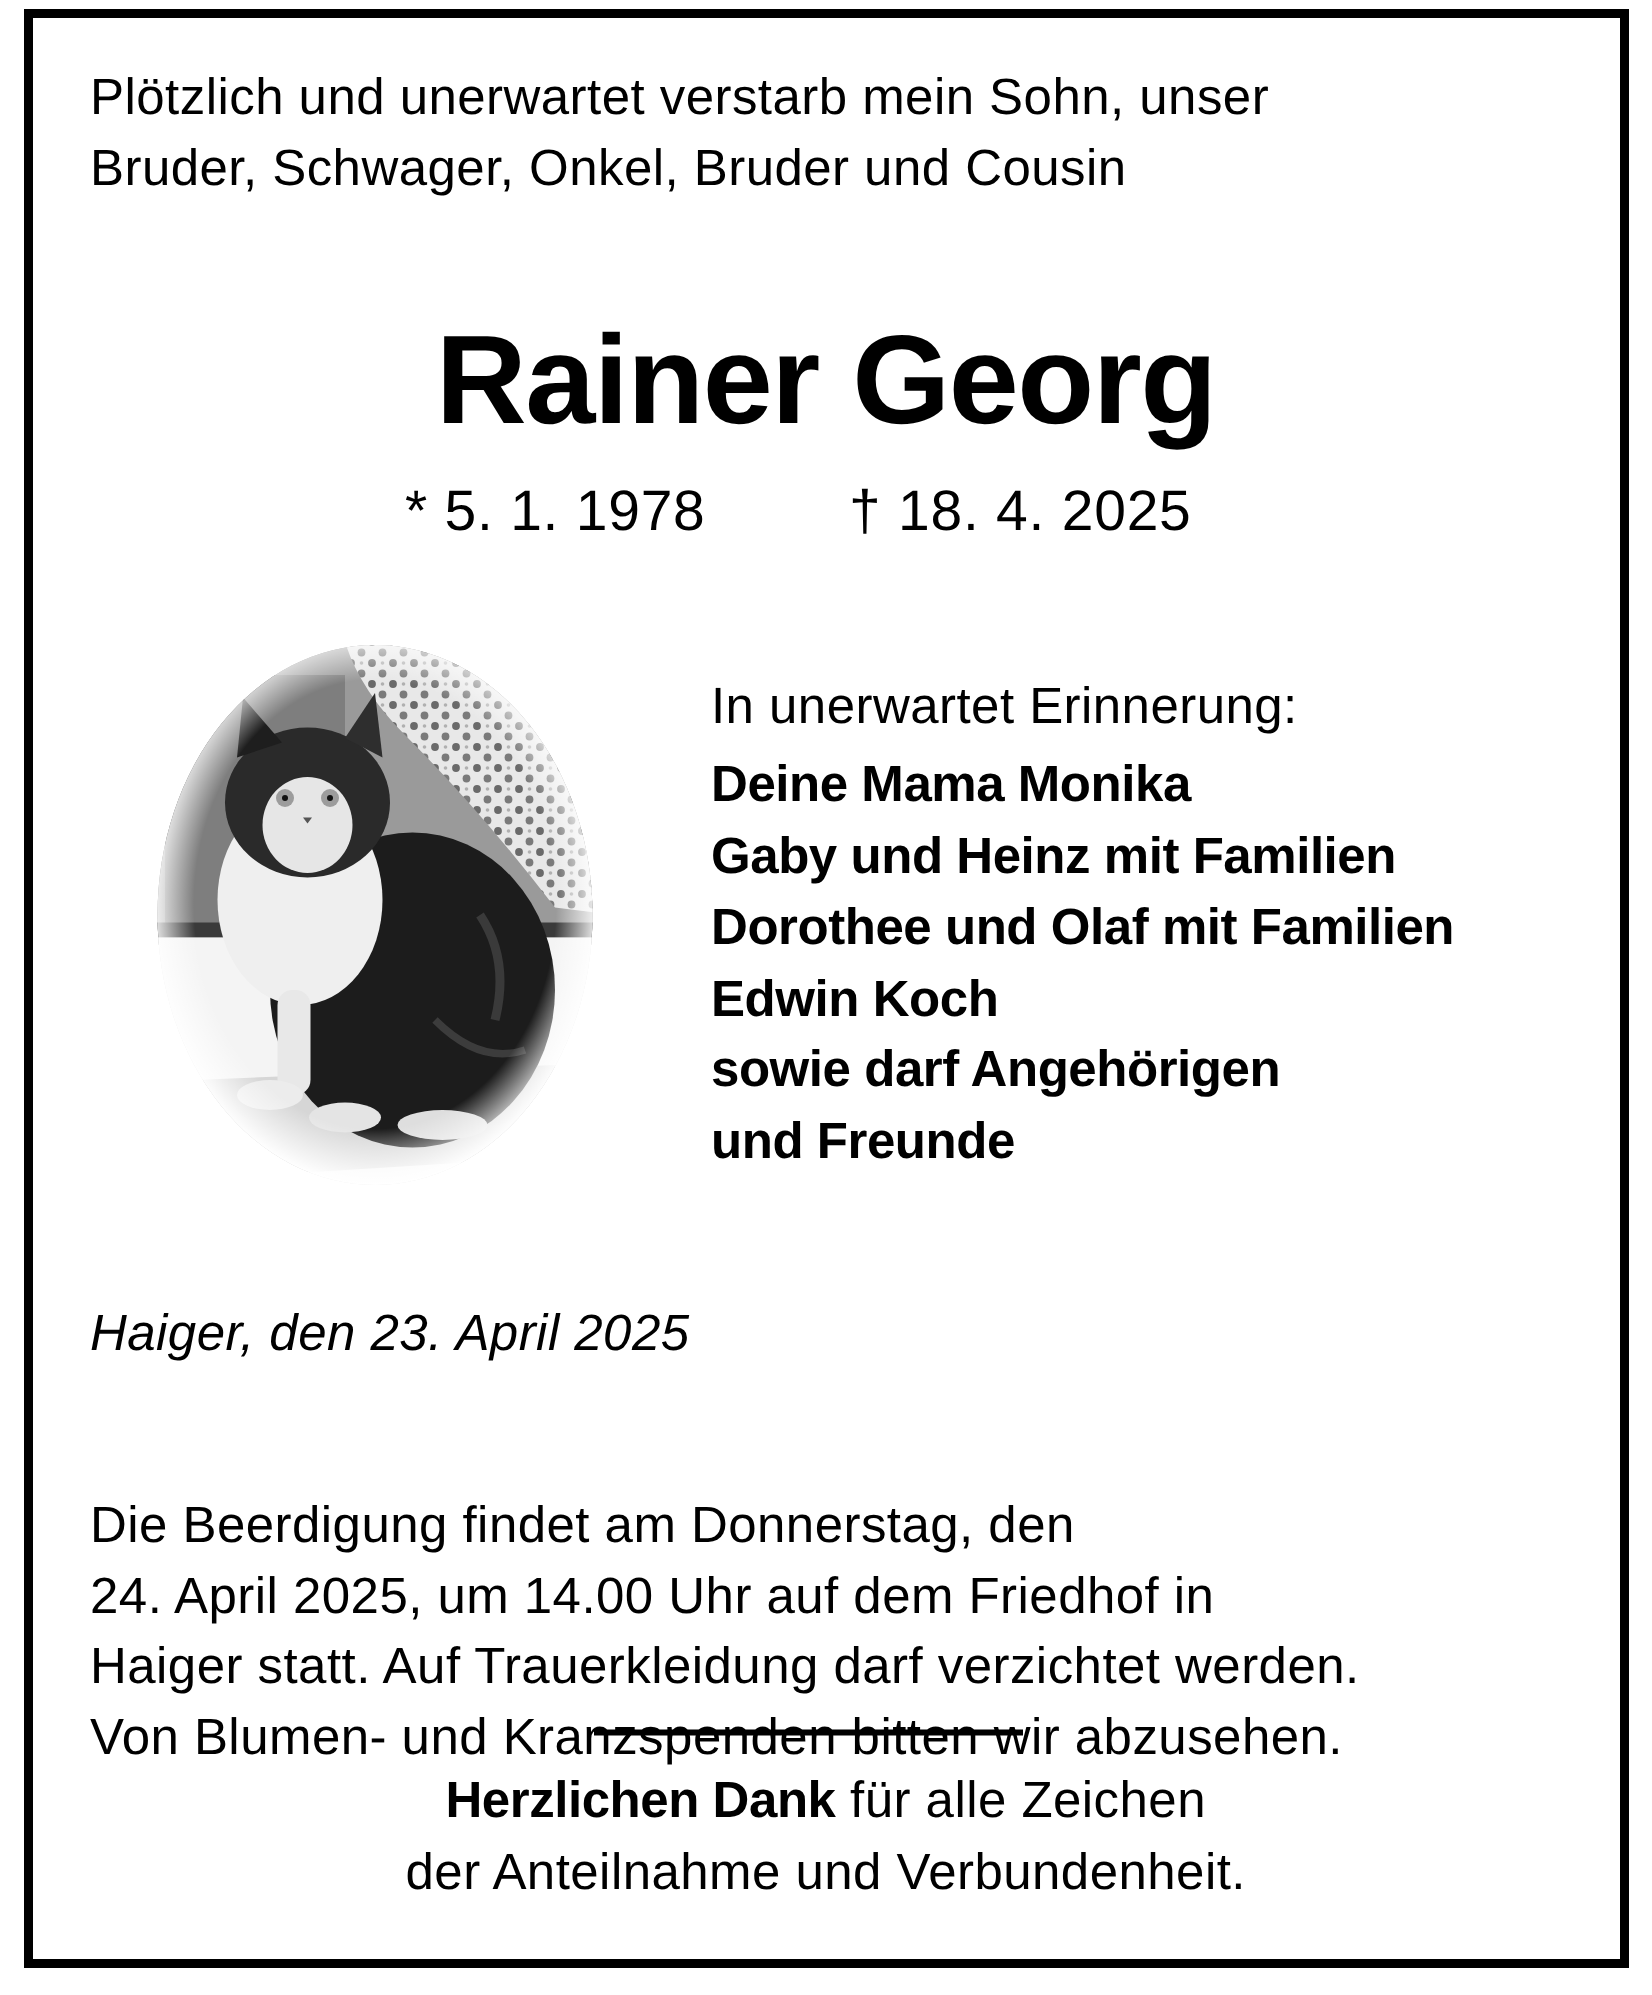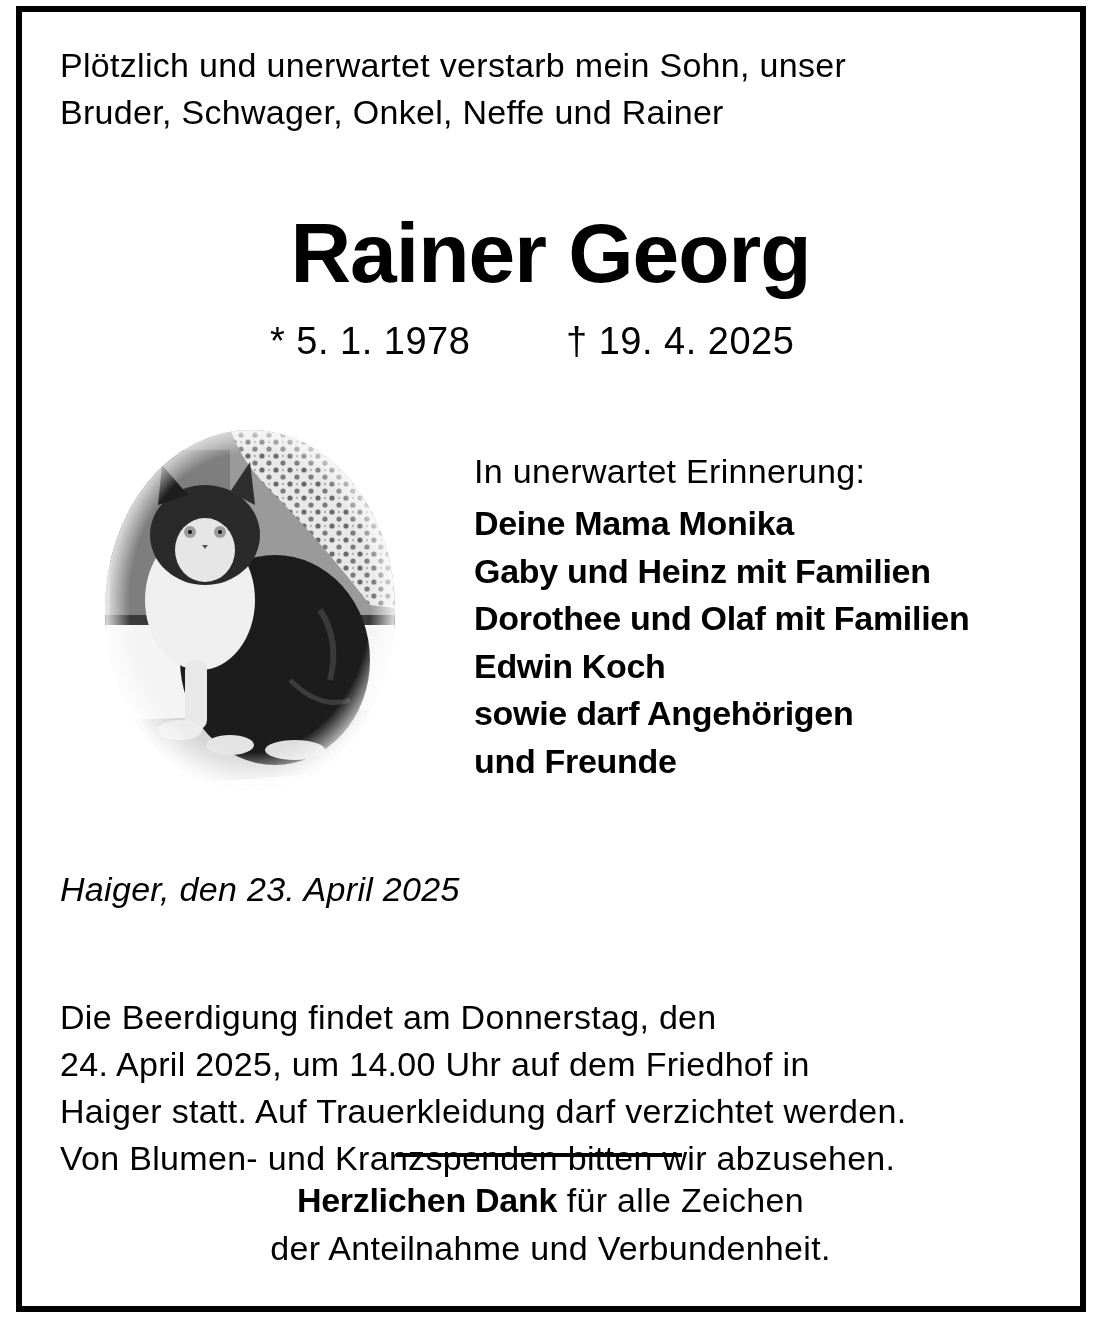--- a/index.html
+++ b/index.html
@@ -113,27 +113,27 @@
     }
     .thanks .bold { font-weight: bold; letter-spacing: -0.3px; }
   </style>
 </head>
 <body>
 
 <div class="frame"></div>
 
 <p class="abs intro">
   <span>Plötzlich und unerwartet verstarb mein Sohn, unser</span><br>
-  <span>Bruder, Schwager, Onkel, Neffe und Rainer</span>
+  <span>Bruder, Schwager, Onkel, Bruder und Cousin</span>
 </p>
 
 <h1 class="abs name">Rainer Georg</h1>
 
 <span class="abs dates date-birth">* 5. 1. 1978</span>
-<span class="abs dates date-death">† 19. 4. 2025</span>
+<span class="abs dates date-death">† 18. 4. 2025</span>
 
 <div class="abs photo">
   <svg width="320" height="385" viewBox="0 0 320 385" xmlns="http://www.w3.org/2000/svg">
     <defs>
       <radialGradient id="vign" cx="50%" cy="48%" r="52%">
         <stop offset="80%" stop-color="#ffffff" stop-opacity="0"></stop>
         <stop offset="100%" stop-color="#ffffff" stop-opacity="1"></stop>
       </radialGradient>
       <pattern id="lace" width="14" height="14" patternUnits="userSpaceOnUse">
         <rect width="14" height="14" fill="#e8e8e8"></rect>

